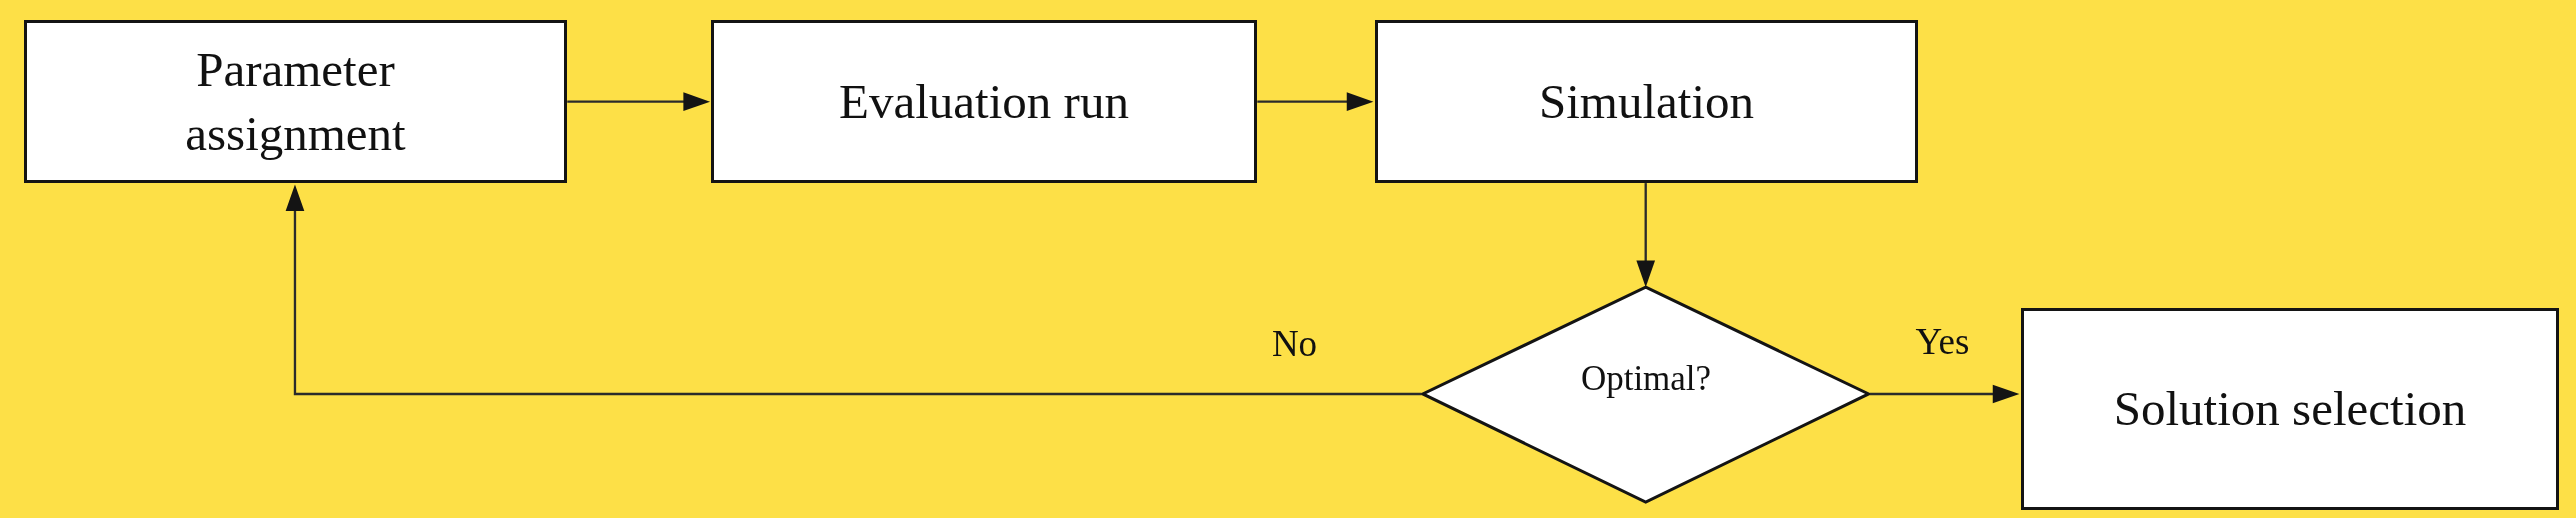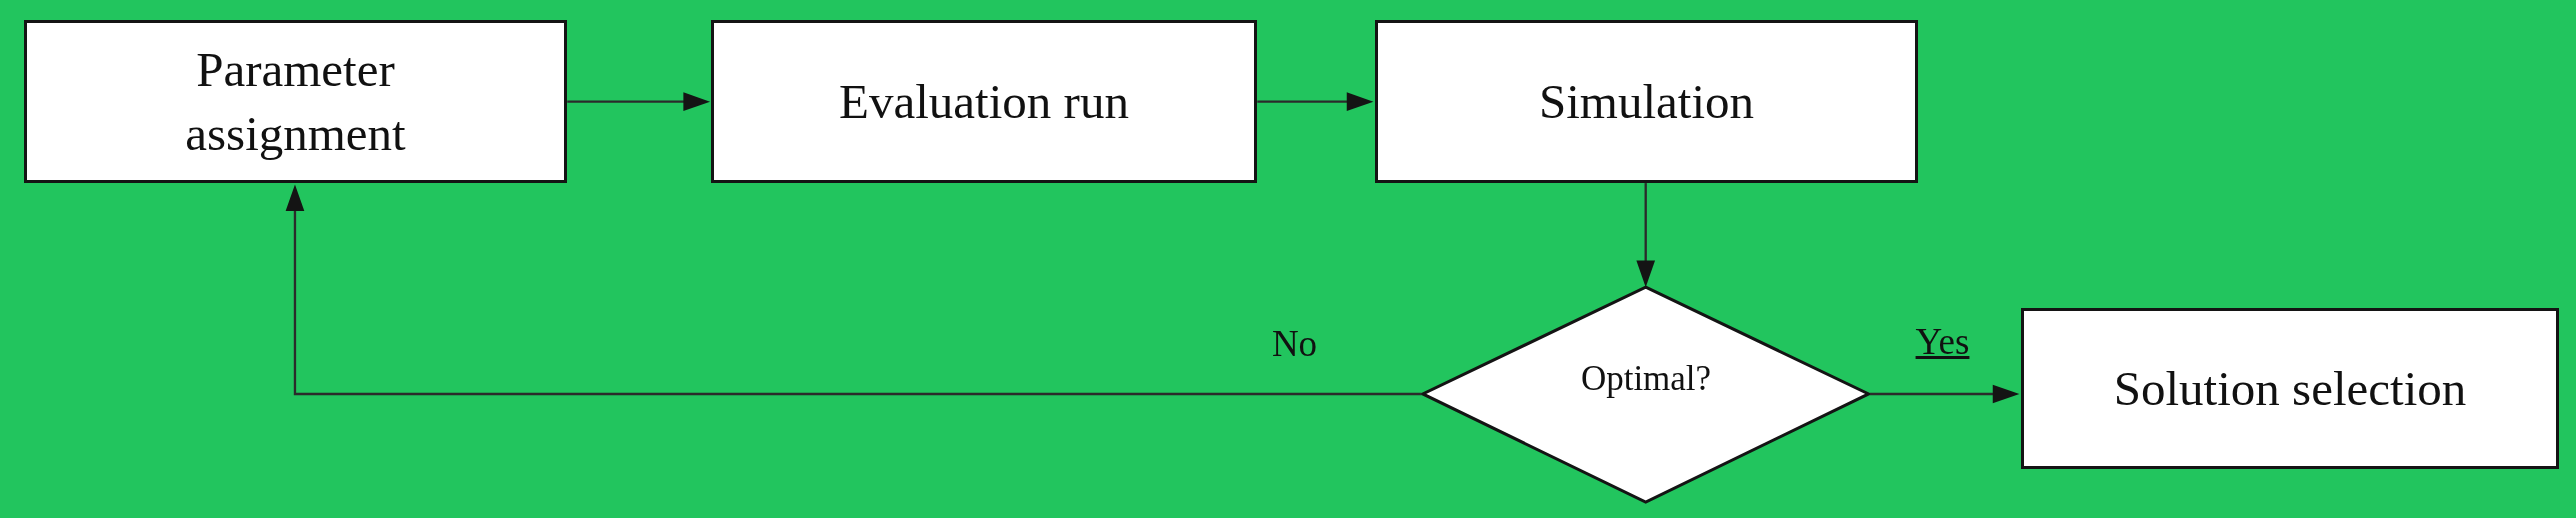--- a/index.html
+++ b/index.html
@@ -4,21 +4,21 @@
 <style>
   html, body {
     margin: 0;
     padding: 0;
     background: #ffffff;
   }
   .canvas {
     position: relative;
     width: 2576px;
     height: 519px;
-    background: #22c55e;
+    background: #fde047;
     font-family: "Liberation Serif", "DejaVu Serif", serif;
     color: #111111;
     overflow: hidden;
   }
   .connector-layer {
     position: absolute;
     left: 0;
     top: 0;
     width: 2576px;
     height: 519px;
@@ -41,21 +41,21 @@
   .node .label-inner {
     display: block;
   }
   
   .node--wrap .label-inner {
     max-width: 280px;
   }
   .node--parameter { left: 24px;   top: 20px;  width: 543px; height: 163px; }
   .node--simulation{ left: 711px; top: 20px;  width: 546px; height: 163px; }
   .node--evaluation{ left: 1375px; top: 20px;  width: 543px; height: 163px; }
-  .node--solution  { left: 2021px; top: 308px; width: 538px; height: 161px; justify-content: center; }
+  .node--solution  { left: 2021px; top: 308px; width: 538px; height: 202px; justify-content: center; }
 
   .decision-label {
     position: absolute;
     z-index: 2;
     left: 1499px;
     top: 360px;
     width: 294px;
     text-align: center;
     font-size: 35px;
     line-height: 1.1;
@@ -64,21 +64,21 @@
   .edge-label {
     position: absolute;
     z-index: 2;
     width: 147px;
     text-align: center;
     font-size: 37px;
     line-height: 1.1;
     color: #111111;
   }
   .edge-label--no  { left: 1221px; top: 324px; }
-  .edge-label--yes { left: 1869px; top: 322px; text-decoration: underline; }
+  .edge-label--yes { left: 1869px; top: 322px; }
 
   .edge-line {
     stroke: #2b2b2b;
     stroke-width: 3.5;
     fill: none;
   }
   .edge-head {
     fill: #141414;
     stroke: none;
   }

